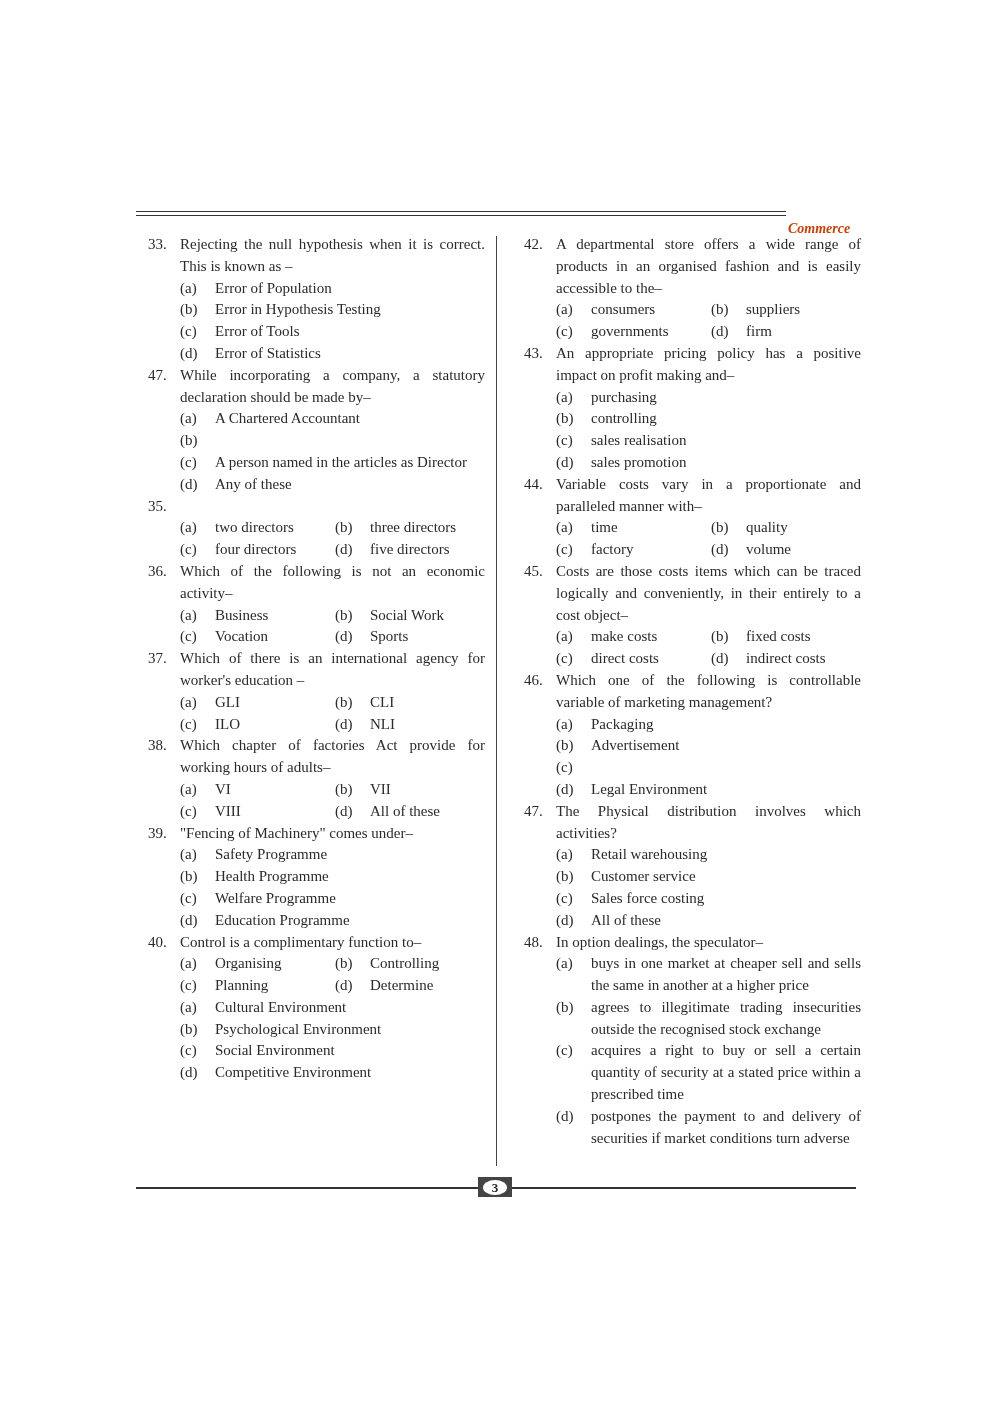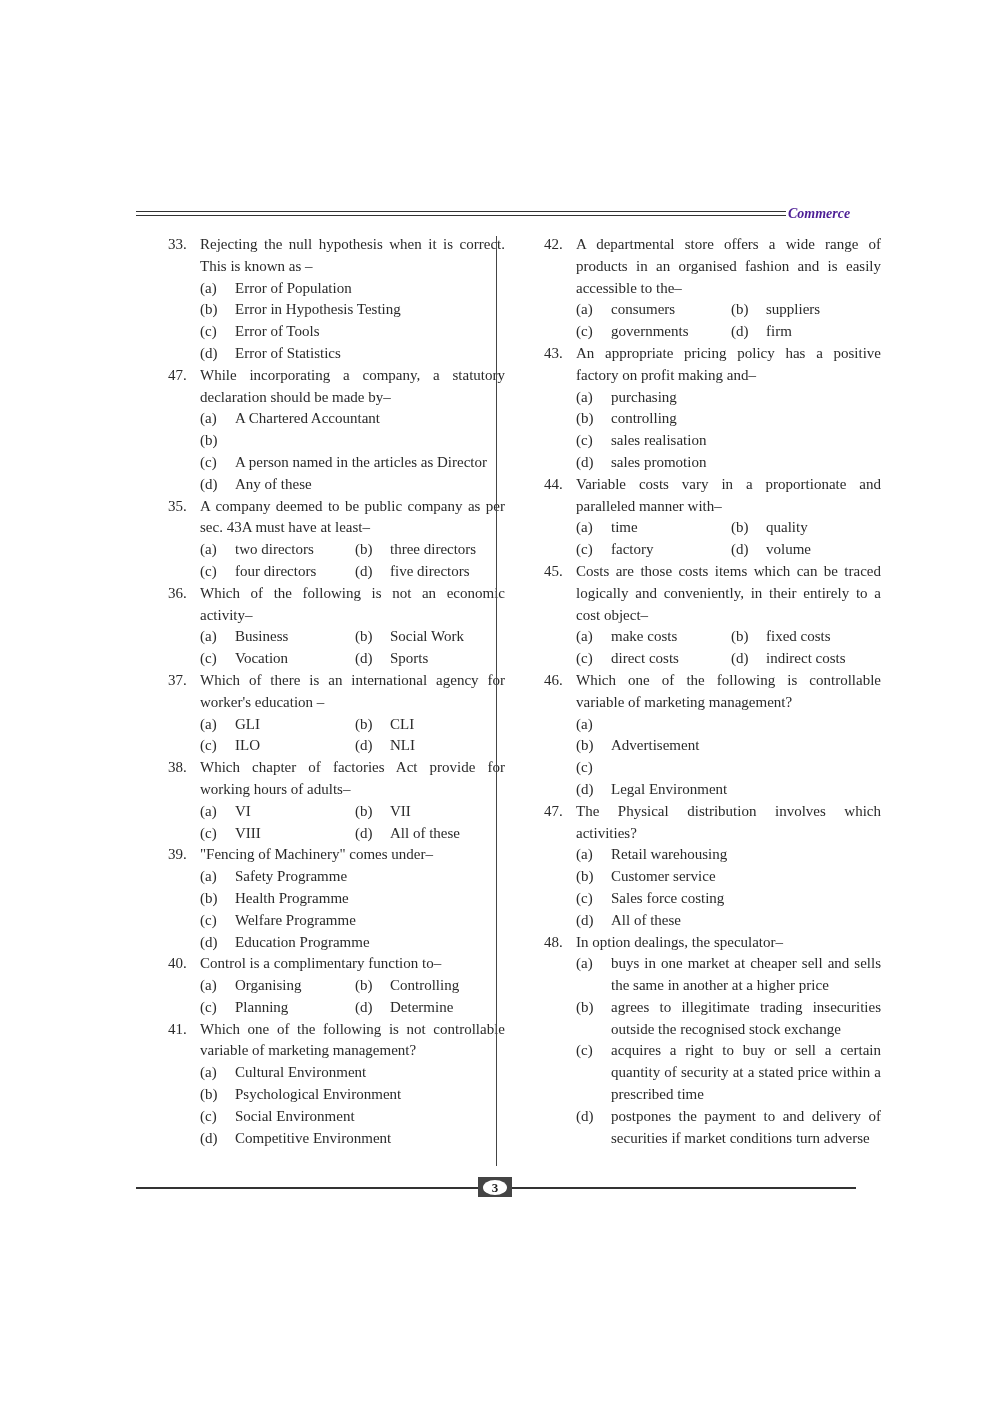--- a/index.html
+++ b/index.html
@@ -1,30 +1,30 @@
 <!DOCTYPE html>
 <html><head>
 <meta charset="utf-8">
 <style>
   html, body { margin:0; padding:0; background:#ffffff; }
   body { width:992px; height:1403px; position:relative; overflow:hidden;
          font-family:"Liberation Serif","DejaVu Serif",serif; color:#2a2a2a; }
   .page { position:absolute; left:0; top:0; width:992px; height:1403px; }
   .hdr-line1 { position:absolute; left:136px; top:211px; width:650px; height:1px; background:#333; }
   .hdr-line2 { position:absolute; left:136px; top:215px; width:650px; height:1px; background:#333; }
-  .hdr-title { position:absolute; left:788px; top:206px; font-size:14px; font-style:italic; font-weight:bold; color:#4c1d95; }
+  .hdr-title { position:absolute; left:788px; top:221px; font-size:14px; font-style:italic; font-weight:bold; color:#c2410c; }
   .col-divider { position:absolute; left:496px; top:236px; width:1px; height:930px; background:#444; }
   .foot-line { position:absolute; top:1187px; height:2px; background:#333; }
   .foot-line.l { left:136px; width:342px; }
   .foot-line.r { left:512px; width:344px; }
   .page-badge { position:absolute; left:478px; top:1177px; width:34px; height:20px; background:#444;
                 display:flex; align-items:center; justify-content:center; }
   .page-badge .oval { width:24px; height:15px; border-radius:50%; background:#fff;
                       font-size:13px; font-weight:bold; color:#222; text-align:center; line-height:15px; }
-  .col { position:absolute; top:234px;margin-left:20px; }
+  .col { position:absolute; top:234px; }
   .col.left { left:140px; width:345px; }
   .col.right { left:516px; width:345px; }
   .q { position:relative; }
   .qrow { display:flex; font-size:15px; line-height:21.8px; }
   .qnum { width:40px; flex:none; text-align:right; padding-right:0px; box-sizing:border-box; }
   .qnum span { display:inline-block; width:32px; text-align:left; }
   .qtext { flex:1; text-align:justify; }
   .opts { margin-left:40px; }
   .opt { display:flex; font-size:15px; line-height:21.8px; }
   .olabel { width:35px; flex:none; }
@@ -86,21 +86,20 @@
           </div>
           <div class="opt">
             <span class="olabel">(d)</span>
             <span class="otext">Any of these</span>
           </div>
         </div>
       </div>
       <div class="q">
         <div class="qrow">
           <div class="qnum"><span>35.</span></div>
-          <div class="qtext">A company deemed to be public company as per sec. 43A must have at least–</div>
         </div>
         <div class="opts">
           <div class="opt2">
             <div class="half">
               <span class="olabel2" style="width: 35px;">(a)</span>
               <span class="otext">two directors</span>
             </div>
             <div class="half">
               <span class="olabel2" style="width: 35px;">(b)</span>
               <span class="otext">three directors</span>
@@ -248,24 +247,20 @@
               <span class="otext">Planning</span>
             </div>
             <div class="half">
               <span class="olabel2" style="width: 35px;">(d)</span>
               <span class="otext">Determine</span>
             </div>
           </div>
         </div>
       </div>
       <div class="q">
-        <div class="qrow">
-          <div class="qnum"><span>41.</span></div>
-          <div class="qtext">Which one of the following is not controllable variable of marketing management?</div>
-        </div>
         <div class="opts">
           <div class="opt">
             <span class="olabel">(a)</span>
             <span class="otext">Cultural Environment</span>
           </div>
           <div class="opt">
             <span class="olabel">(b)</span>
             <span class="otext">Psychological Environment</span>
           </div>
           <div class="opt">
@@ -305,21 +300,21 @@
             <div class="half">
               <span class="olabel2" style="width: 35px;">(d)</span>
               <span class="otext">firm</span>
             </div>
           </div>
         </div>
       </div>
       <div class="q">
         <div class="qrow">
           <div class="qnum"><span>43.</span></div>
-          <div class="qtext">An appropriate pricing policy has a positive factory on profit making and–</div>
+          <div class="qtext">An appropriate pricing policy has a positive impact on profit making and–</div>
         </div>
         <div class="opts">
           <div class="opt">
             <span class="olabel">(a)</span>
             <span class="otext">purchasing</span>
           </div>
           <div class="opt">
             <span class="olabel">(b)</span>
             <span class="otext">controlling</span>
           </div>
@@ -390,20 +385,21 @@
         </div>
       </div>
       <div class="q">
         <div class="qrow">
           <div class="qnum"><span>46.</span></div>
           <div class="qtext">Which one of the following is controllable variable of marketing management?</div>
         </div>
         <div class="opts">
           <div class="opt">
             <span class="olabel">(a)</span>
+            <span class="otext">Packaging</span>
           </div>
           <div class="opt">
             <span class="olabel">(b)</span>
             <span class="otext">Advertisement</span>
           </div>
           <div class="opt">
             <span class="olabel">(c)</span>
           </div>
           <div class="opt">
             <span class="olabel">(d)</span>

